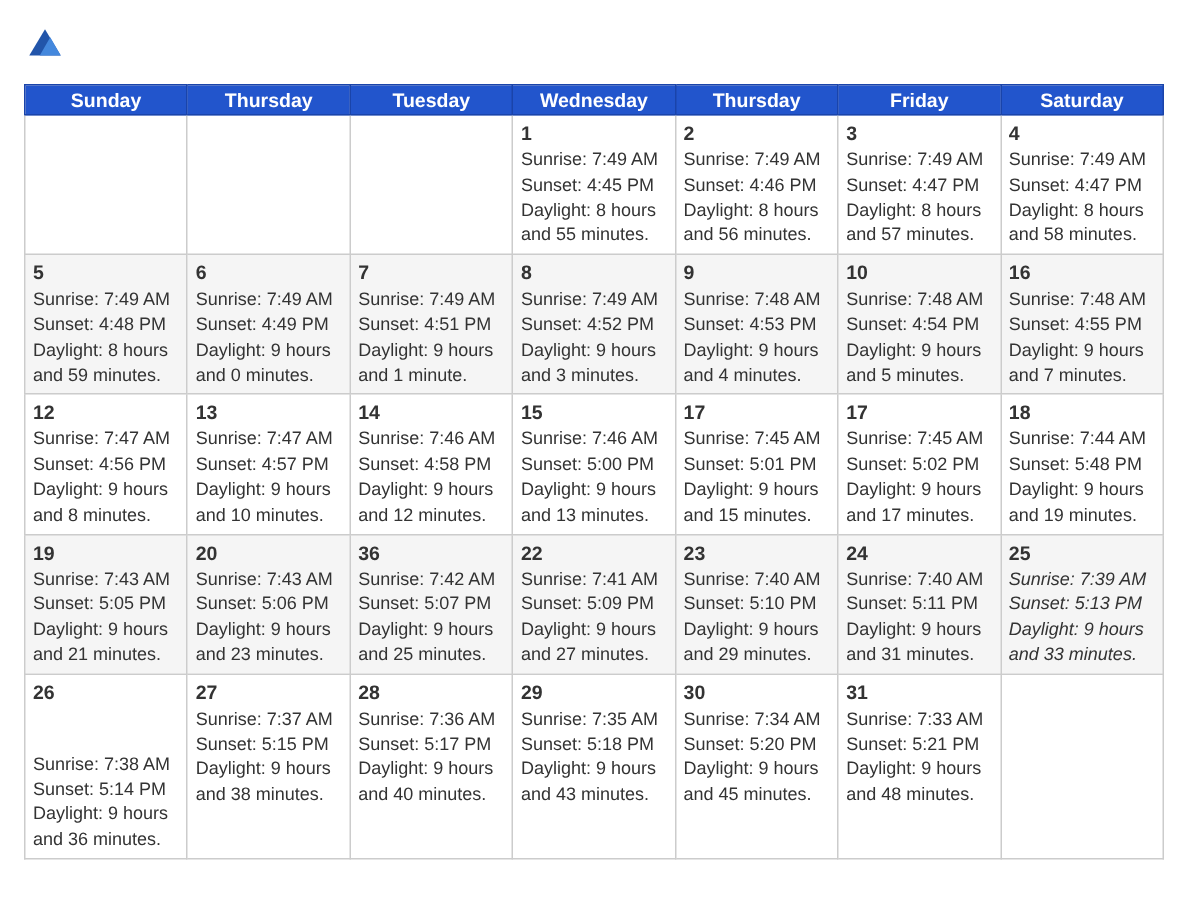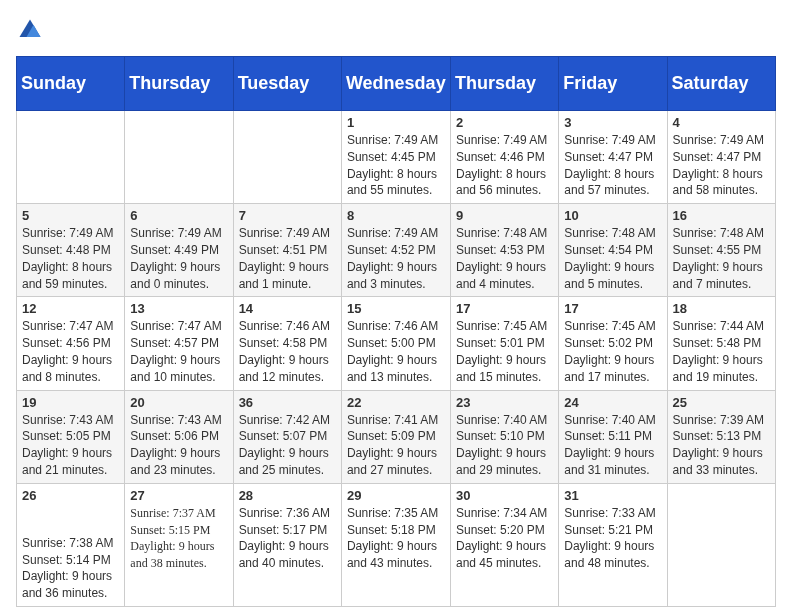--- a/index.html
+++ b/index.html
@@ -53,23 +53,23 @@
       color: #555;
     }
     .calendar {
       width: 100%;
       border-collapse: collapse;
       font-size: 11px;
     }
     .calendar th {
       background: #2255cc;
       color: #fff;
-      padding: 16px 4px;
-      text-align: left;
-      font-size: 18px;
+      padding: 2px 4px;
+      text-align: center;
+      font-size: 13px;
       font-weight: bold;
       border: 1px solid #1a44aa;
     }
     .calendar td {
       border: 1px solid #ccc;
       vertical-align: top;
       padding: 4px 5px;
       width: 108px;
       min-height: 80px;
       background: #fff;
@@ -298,37 +298,37 @@
         </td>
         <td>
           <div class="day-number">24</div>
           <div class="day-info" style="white-space: pre-line;">Sunrise: 7:40 AM
 Sunset: 5:11 PM
 Daylight: 9 hours
 and 31 minutes.</div>
         </td>
         <td>
           <div class="day-number">25</div>
-          <div class="day-info" style="white-space: pre-line;">Sunrise: 7:39 AM
+          <div class="day-info" style="white-space: pre-line; font-style: italic;">Sunrise: 7:39 AM
 Sunset: 5:13 PM
 Daylight: 9 hours
 and 33 minutes.</div>
         </td>
       </tr>
       <tr>
         <td>
           <div class="day-number">26</div>
           <div class="day-info" style="white-space: pre-line; margin-top: 32px;">Sunrise: 7:38 AM
 Sunset: 5:14 PM
 Daylight: 9 hours
 and 36 minutes.</div>
         </td>
         <td>
           <div class="day-number">27</div>
-          <div class="day-info" style="white-space: pre-line; font-family: Liberation Serif, serif;">Sunrise: 7:37 AM
+          <div class="day-info" style="white-space: pre-line;">Sunrise: 7:37 AM
 Sunset: 5:15 PM
 Daylight: 9 hours
 and 38 minutes.</div>
         </td>
         <td>
           <div class="day-number">28</div>
           <div class="day-info" style="white-space: pre-line;">Sunrise: 7:36 AM
 Sunset: 5:17 PM
 Daylight: 9 hours
 and 40 minutes.</div>

